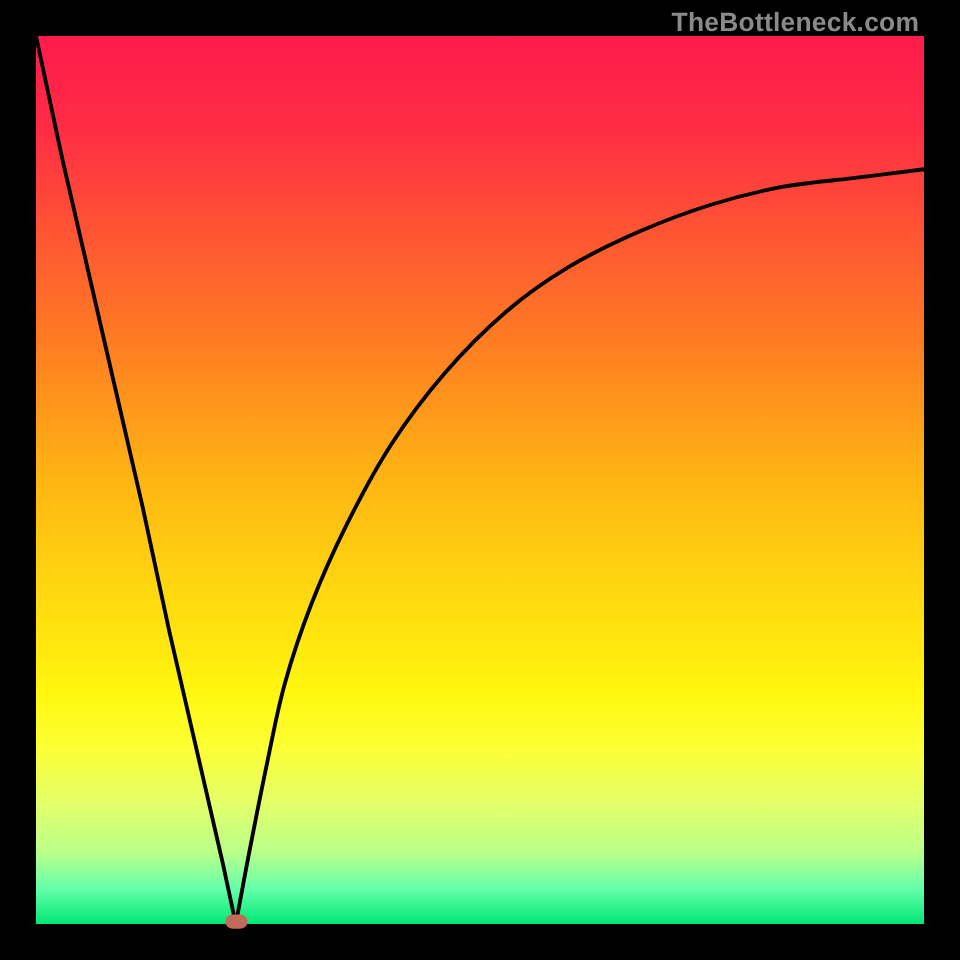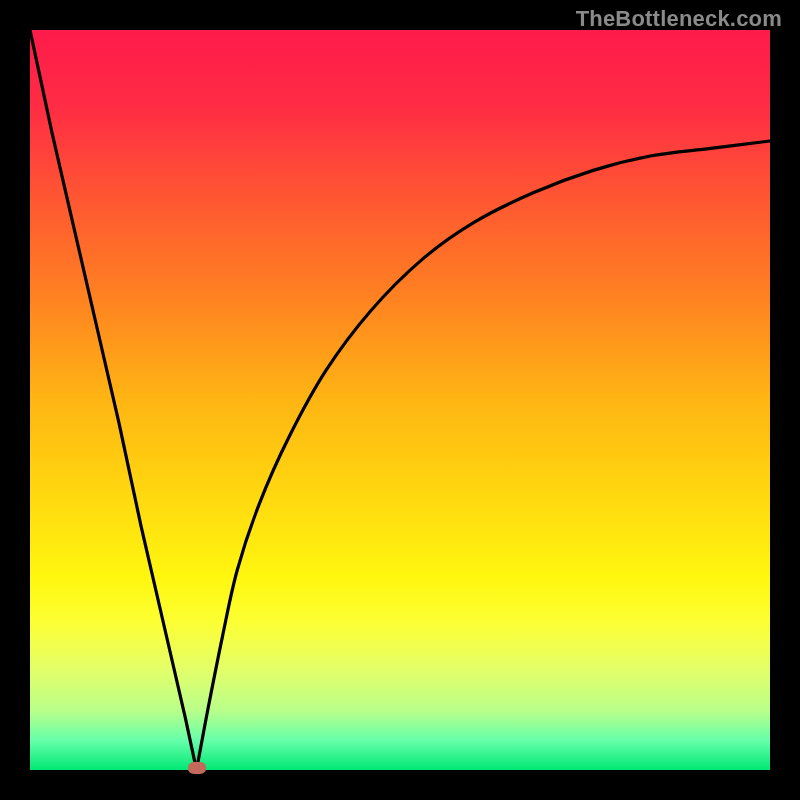--- a/index.html
+++ b/index.html
@@ -21,21 +21,21 @@
   .plot {
     position: absolute;
     left: 0;
     top: 0;
     width: 740px;
     height: 740px;
   }
   .watermark {
     position: absolute;
     top: 6px;
-    right: 18px;
+    right: 34px;
     font-family: Arial, Helvetica, sans-serif;
     font-size: 22px;
     font-weight: 600;
     color: #8a8a8a;
     letter-spacing: 0.2px;
   }
   .marker {
     position: absolute;
     width: 18px;
     height: 12px;

